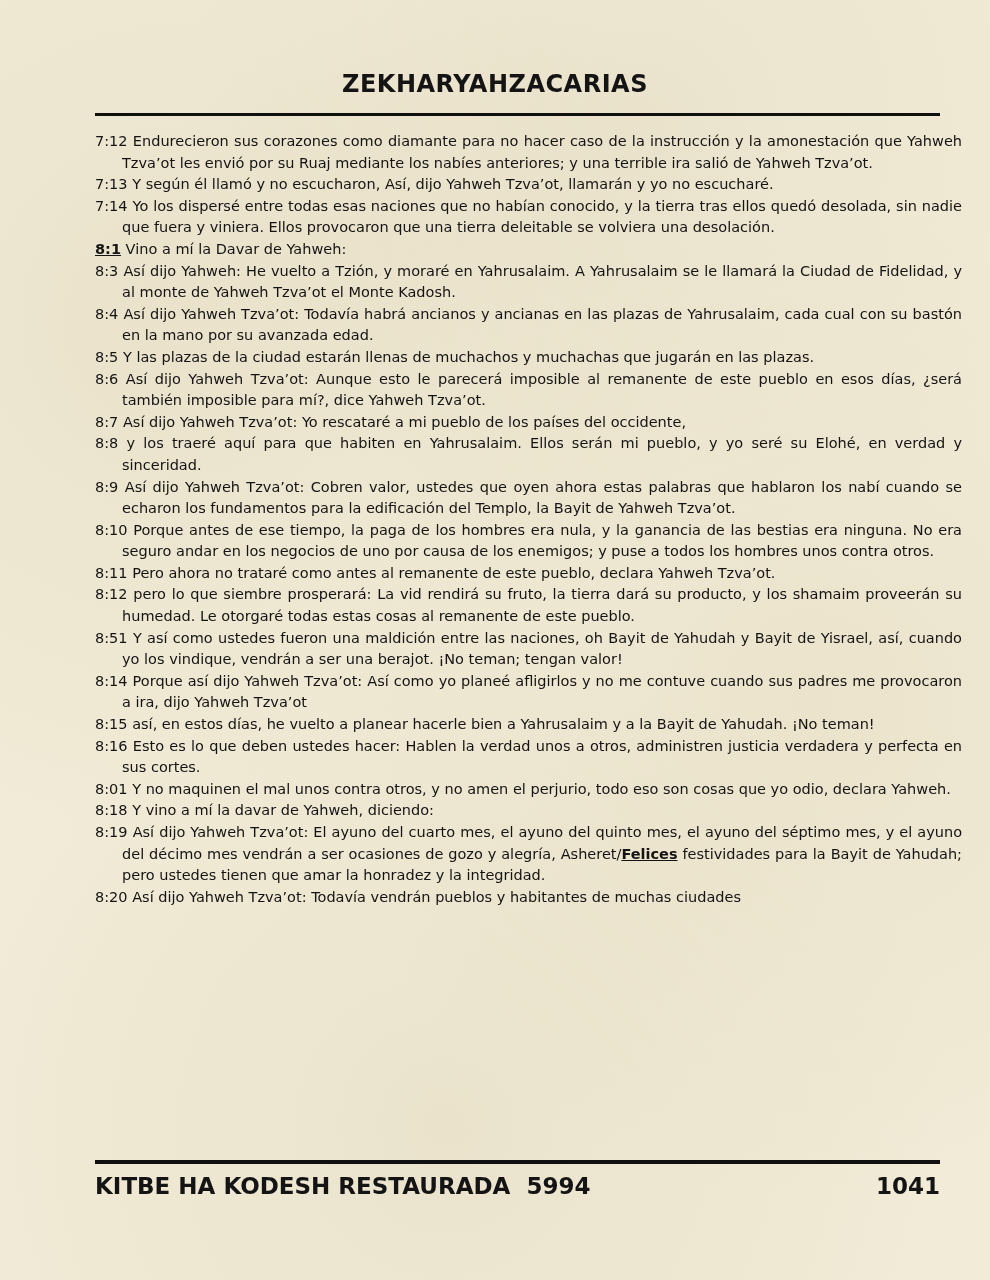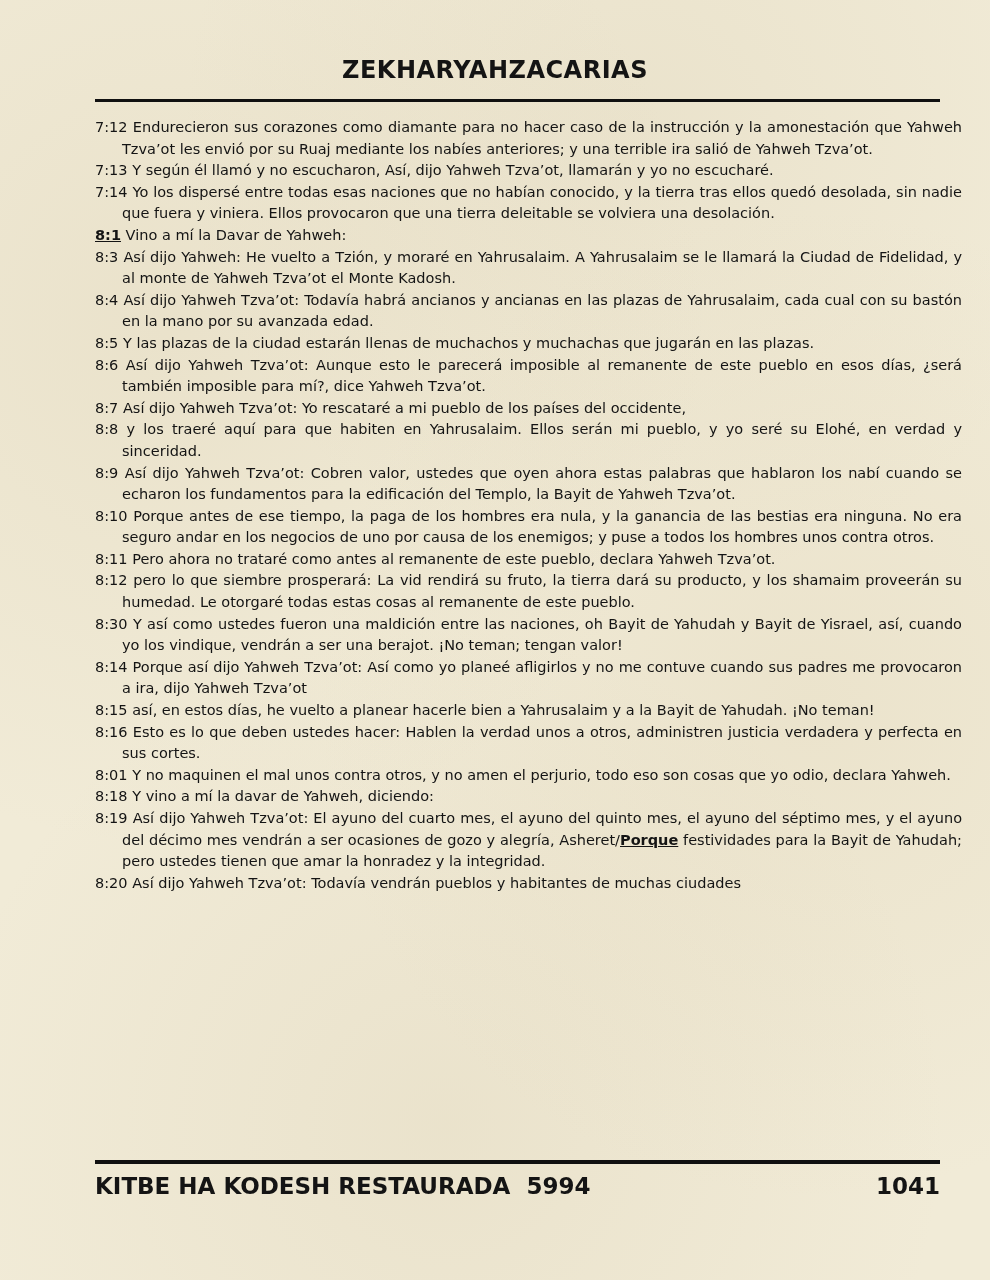--- a/index.html
+++ b/index.html
@@ -12,21 +12,21 @@
       radial-gradient(circle at 82% 55%, rgba(214,199,164,0.22), transparent 46%),
       radial-gradient(circle at 45% 88%, rgba(203,188,153,0.18), transparent 40%),
       radial-gradient(circle at 65% 10%, rgba(203,188,153,0.18), transparent 35%);
     font-family: "DejaVu Sans", "Liberation Sans", sans-serif;
     color: #141414;
     overflow: hidden;
   }
   .header {
     display: flex;
     justify-content: center;
-    padding-top: 56px;
+    padding-top: 70px;
   }
   .title {
     font-size: 24px;
     font-weight: bold;
     letter-spacing: 0.5px;
     white-space: pre;
   }
   .rule {
     height: 3px;
     background: #101010;
@@ -81,27 +81,27 @@
       <p class="verse"><span class="vnum">8:3</span> <span>Así dijo Yahweh: He vuelto a Tzión, y moraré en Yahrusalaim. A Yahrusalaim se le llamará la Ciudad de Fidelidad, y al monte de Yahweh Tzva’ot  el Monte Kadosh.</span></p>
       <p class="verse"><span class="vnum">8:4</span> <span>Así dijo Yahweh Tzva’ot: Todavía habrá ancianos y ancianas en las plazas de Yahrusalaim, cada cual con su bastón en la mano por su avanzada edad.</span></p>
       <p class="verse"><span class="vnum">8:5</span> <span>Y las plazas de la ciudad estarán llenas de muchachos y muchachas que jugarán en las plazas.</span></p>
       <p class="verse"><span class="vnum">8:6</span> <span>Así dijo Yahweh Tzva’ot: Aunque esto le parecerá imposible al remanente de este pueblo en esos días, ¿será también imposible para mí?, dice Yahweh Tzva’ot.</span></p>
       <p class="verse"><span class="vnum">8:7</span> <span>Así dijo Yahweh Tzva’ot: Yo rescataré a mi pueblo de los países del occidente,</span></p>
       <p class="verse"><span class="vnum">8:8</span> <span>y los traeré aquí para que habiten en Yahrusalaim. Ellos serán mi pueblo, y yo seré su Elohé, en verdad y sinceridad.</span></p>
       <p class="verse"><span class="vnum">8:9</span> <span>Así dijo Yahweh Tzva’ot: Cobren valor, ustedes que oyen ahora estas palabras que hablaron los nabí cuando se echaron los fundamentos para la edificación del Templo, la Bayit de Yahweh Tzva’ot.</span></p>
       <p class="verse"><span class="vnum">8:10</span> <span>Porque antes de ese tiempo, la paga de los hombres era nula, y la ganancia de las bestias era ninguna. No era seguro andar en los negocios de uno por causa de los enemigos; y puse a todos los hombres unos contra otros.</span></p>
       <p class="verse"><span class="vnum">8:11</span> <span>Pero ahora no trataré como antes al remanente de este pueblo, declara Yahweh Tzva’ot.</span></p>
       <p class="verse"><span class="vnum">8:12</span> <span>pero lo que siembre prosperará: La vid rendirá su fruto, la tierra dará su producto, y los shamaim proveerán su humedad. Le otorgaré todas estas cosas al remanente de este pueblo.</span></p>
-      <p class="verse"><span class="vnum">8:30</span> <span>Y así como ustedes fueron una maldición entre las naciones, oh Bayit de Yahudah y Bayit de Yisrael, así, cuando yo los vindique, vendrán a ser una berajot. ¡No teman; tengan valor!</span></p>
+      <p class="verse"><span class="vnum">8:51</span> <span>Y así como ustedes fueron una maldición entre las naciones, oh Bayit de Yahudah y Bayit de Yisrael, así, cuando yo los vindique, vendrán a ser una berajot. ¡No teman; tengan valor!</span></p>
       <p class="verse"><span class="vnum">8:14</span> <span>Porque así dijo Yahweh Tzva’ot: Así como yo planeé afligirlos y no me contuve cuando sus padres me provocaron a ira, dijo Yahweh Tzva’ot</span></p>
       <p class="verse"><span class="vnum">8:15</span> <span>así, en estos días, he vuelto a planear hacerle bien a Yahrusalaim y a la Bayit de Yahudah. ¡No teman!</span></p>
       <p class="verse"><span class="vnum">8:16</span> <span>Esto es lo que deben ustedes hacer: Hablen la verdad unos a otros, administren justicia verdadera y perfecta en sus cortes.</span></p>
       <p class="verse"><span class="vnum">8:01</span> <span>Y no maquinen el mal unos contra otros, y no amen el perjurio, todo eso son cosas que yo odio, declara Yahweh.</span></p>
       <p class="verse"><span class="vnum">8:18</span> <span>Y vino a mí la davar de Yahweh, diciendo:</span></p>
-      <p class="verse"><span class="vnum">8:19</span> <span>Así dijo Yahweh Tzva’ot: El ayuno del cuarto mes, el ayuno del quinto mes, el ayuno del séptimo mes, y el ayuno del décimo mes vendrán a ser ocasiones de gozo y alegría, Asheret/</span><span class="bold">Porque</span><span> festividades para la Bayit de Yahudah; pero ustedes tienen que amar la honradez y la integridad.</span></p>
+      <p class="verse"><span class="vnum">8:19</span> <span>Así dijo Yahweh Tzva’ot: El ayuno del cuarto mes, el ayuno del quinto mes, el ayuno del séptimo mes, y el ayuno del décimo mes vendrán a ser ocasiones de gozo y alegría, Asheret/</span><span class="bold">Felices</span><span> festividades para la Bayit de Yahudah; pero ustedes tienen que amar la honradez y la integridad.</span></p>
       <p class="verse"><span class="vnum">8:20</span> <span>Así dijo Yahweh Tzva’ot: Todavía vendrán pueblos y habitantes de muchas ciudades</span></p>
     </div>
 </main>
 
 <footer class="footer">
   <div class="footer-rule"></div>
   <div class="footer-row">
     <span>KITBE HA KODESH RESTAURADA  5994</span>
     <span>1041</span>
   </div>

